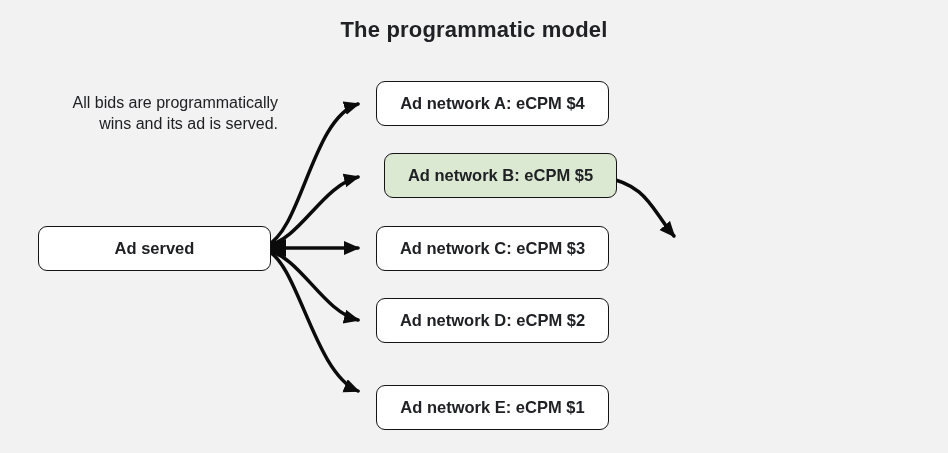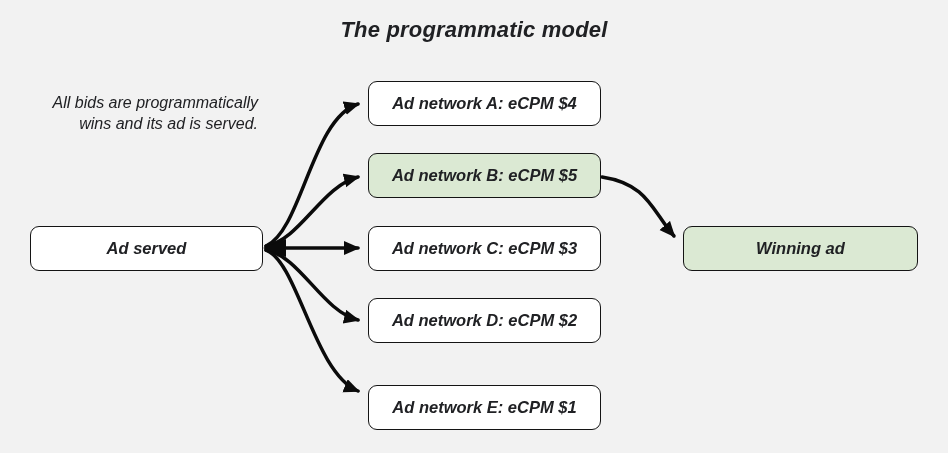--- a/index.html
+++ b/index.html
@@ -9,21 +9,20 @@
   body {
     font-family: "Liberation Sans", "DejaVu Sans", sans-serif;
     background: #e8e8e8;
   }
   .canvas {
     position: relative;
     width: 948px;
     height: 453px;
     background: var(--bg, #f2f2f2);
     overflow: hidden;
-    font-style: italic;
   }
   .diagram-title {
     position: absolute;
     top: 17px;
     left: 0;
     width: 948px;
     text-align: center;
     font-size: 22px;
     font-weight: 700;
     letter-spacing: 0.2px;
@@ -31,42 +30,44 @@
   }
   .annotation {
     position: absolute;
     top: 92px;
     left: 0;
     width: 258px;
     text-align: right;
     font-size: 16px;
     line-height: 21px;
     color: var(--text, #202124);
+    padding-left: 20px;
   }
   .node {
     position: absolute;
     box-sizing: border-box;
     height: 45px;
     background: var(--box-fill, #ffffff);
     border: 1.5px solid var(--border, #141414);
     border-radius: 9px;
     display: flex;
     align-items: center;
     justify-content: center;
     font-size: 16.5px;
     font-weight: 700;
     color: var(--text, #202124);
     white-space: nowrap;
+    margin-left: 8px;
   }
   .node.highlight {
     background: var(--highlight-fill, #dbe9d3);
   }
   .node-ad-request  { left: 30px;  top: 226px; width: 233px; }
   .node-network-0   { left: 368px; top: 81px;  width: 233px; }
-  .node-network-1   { left: 368px; top: 153px; width: 233px; text-align: right; }
+  .node-network-1   { left: 376px; top: 153px; width: 233px; text-align: right; }
   .node-network-2   { left: 368px; top: 226px; width: 233px; }
   .node-network-3   { left: 368px; top: 298px; width: 233px; }
   .node-network-4   { left: 368px; top: 385px; width: 233px; }
   .node-winning-ad  { left: 683px; top: 226px; width: 235px; }
   .arrow-layer {
     position: absolute;
     inset: 0;
     pointer-events: none;
   }
   .arrow-layer path.flow {
@@ -108,15 +109,14 @@
   <div class="node node-network-0">Ad network A: eCPM $4</div>
 
   <div class="node node-network-1 highlight">Ad network B: eCPM $5</div>
 
   <div class="node node-network-2">Ad network C: eCPM $3</div>
 
   <div class="node node-network-3">Ad network D: eCPM $2</div>
 
   <div class="node node-network-4">Ad network E: eCPM $1</div>
 
-  <div class="node node-winning-ad highlight">Winning ad</div>
 
 </div>
 
 </body></html>

